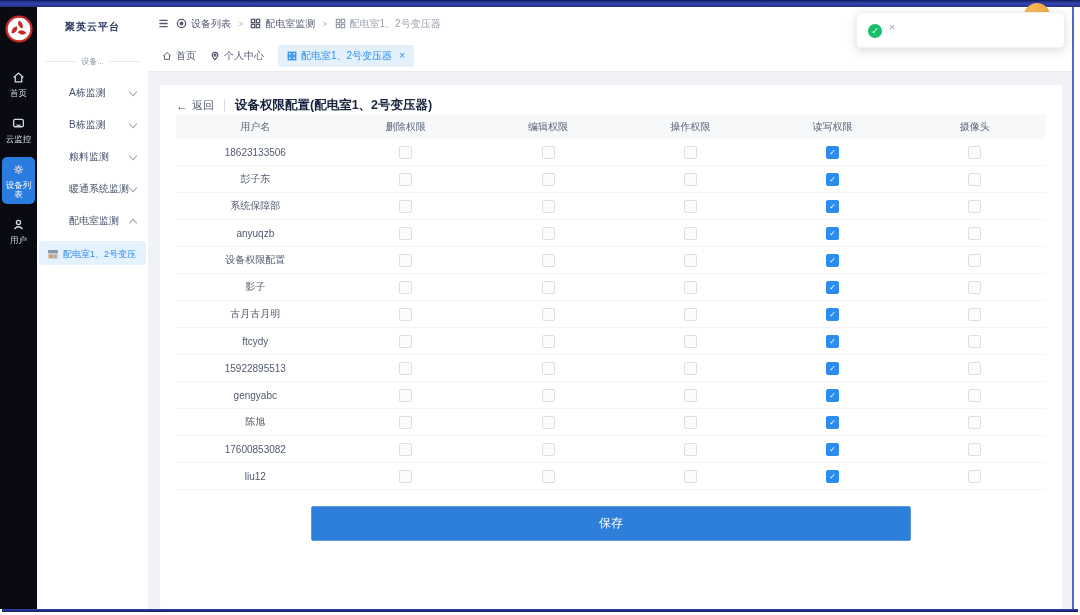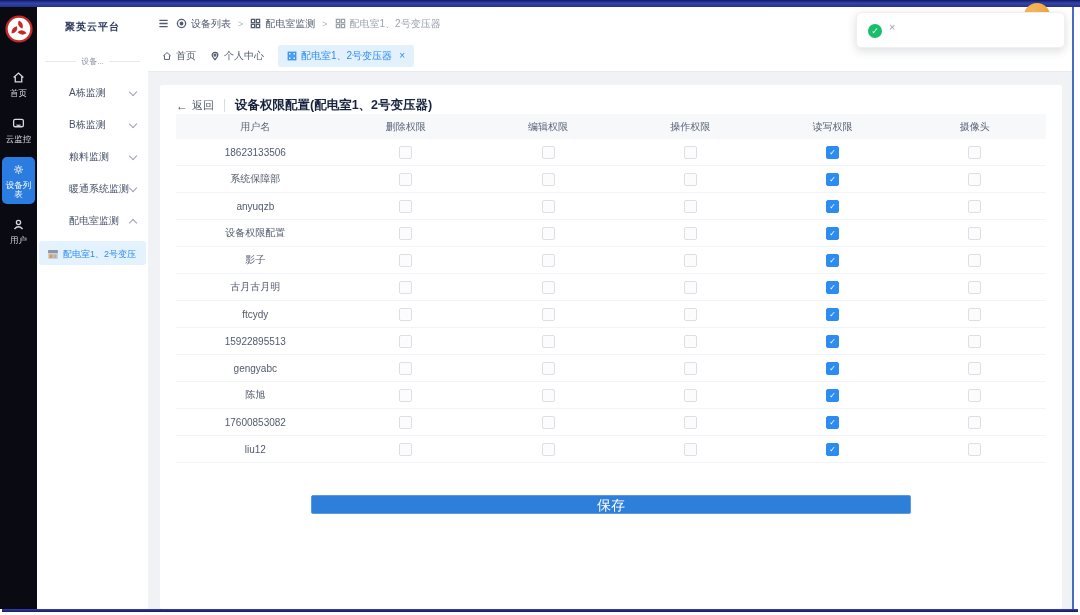--- a/index.html
+++ b/index.html
@@ -49,21 +49,21 @@
   .vdiv{width:1px;height:13px;background:#d8dce3;}
   .page-title{font-size:12.5px;font-weight:bold;color:#17233d;}
   
   table.perm{width:100%;border-collapse:collapse;table-layout:fixed;}
   table.perm th{background:#f7f8fa;font-size:10px;font-weight:normal;color:#5a6578;height:23px;}
   table.perm td{height:24px;text-align:center;font-size:10px;color:#515a6e;border-bottom:1px solid #f3f4f8;}
   table.perm th:first-child,table.perm td:first-child{width:18%;}
   .cb{display:inline-block;width:11px;height:11px;border:1px solid #dcdfe6;border-radius:2px;background:#fcfcfd;vertical-align:middle;position:relative;cursor:pointer;}
   .cb.checked{background:#2d8cf0;border-color:#2d8cf0;}
   .cb.checked::after{content:"✓";position:absolute;left:0;top:0;width:11px;height:11px;line-height:11px;font-size:8px;color:#fff;text-align:center;}
-  .save-btn{display:block;width:69%;margin:32px auto 0 auto;height:19px;background:#2d7fd9;border:1px solid #5b9ade;border-radius:2px;color:#fff;font-size:14px;cursor:pointer;font-family:inherit;}
+  .save-btn{display:block;width:69%;margin:16px auto 0 auto;height:35px;background:#2d7fd9;border:1px solid #5b9ade;border-radius:2px;color:#fff;font-size:12px;cursor:pointer;font-family:inherit;}
   
   .avatar{position:absolute;top:3px;right:30px;width:26px;height:26px;border-radius:50%;background:radial-gradient(circle at 35% 35%,#f7bb60,#ee9a2e);z-index:1;}
   .toast{position:absolute;top:12px;right:15px;width:186px;background:#fff;border:1px solid #f0f0f0;border-radius:5px;box-shadow:0 3px 10px rgba(60,70,90,.18);padding:10px 10px 9px 11px;display:flex;gap:7px;z-index:2;}
   .toast-icon{flex:0 0 auto;width:14px;height:14px;border-radius:50%;background:#19be6b;color:#fff;font-size:9px;line-height:14px;text-align:center;margin-top:1px;}
   .toast-msg{font-size:9.5px;color:#515a6e;line-height:1.55;flex:1;}
   .toast-close{flex:0 0 auto;font-size:11px;color:#9aa1ad;cursor:pointer;line-height:1;margin-top:-1px;}
   .dev-icon{width:12px;height:11px;flex:0 0 auto;}
 </style>
 </head>
 <body>
@@ -244,20 +244,28 @@
           <tbody>
               <tr>
                 <td>18623133506</td>
                 <td><span class="cb"></span></td>
                 <td><span class="cb"></span></td>
                 <td><span class="cb"></span></td>
                 <td><span class="cb checked"></span></td>
                 <td><span class="cb"></span></td>
               </tr>
               <tr>
+                <td>彭子东</td>
+                <td><span class="cb"></span></td>
+                <td><span class="cb"></span></td>
+                <td><span class="cb"></span></td>
+                <td><span class="cb checked"></span></td>
+                <td><span class="cb"></span></td>
+              </tr>
+              <tr>
                 <td>系统保障部</td>
                 <td><span class="cb"></span></td>
                 <td><span class="cb"></span></td>
                 <td><span class="cb"></span></td>
                 <td><span class="cb checked"></span></td>
                 <td><span class="cb"></span></td>
               </tr>
               <tr>
                 <td>anyuqzb</td>
                 <td><span class="cb"></span></td>

